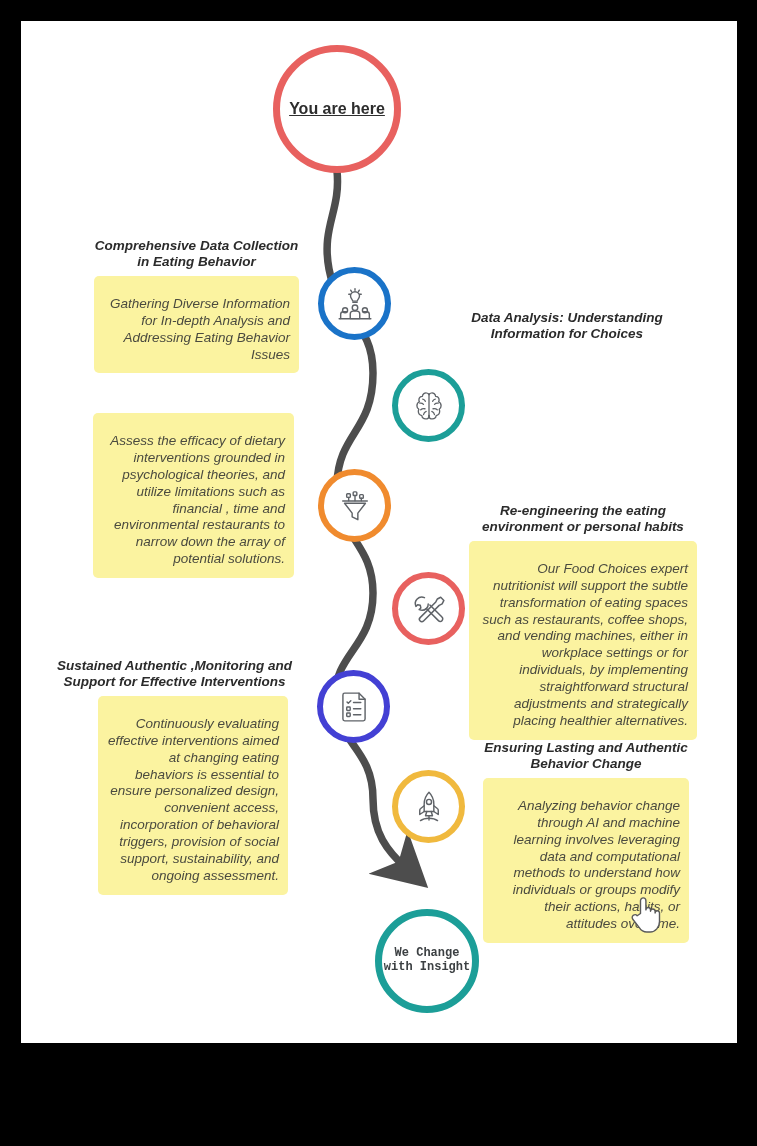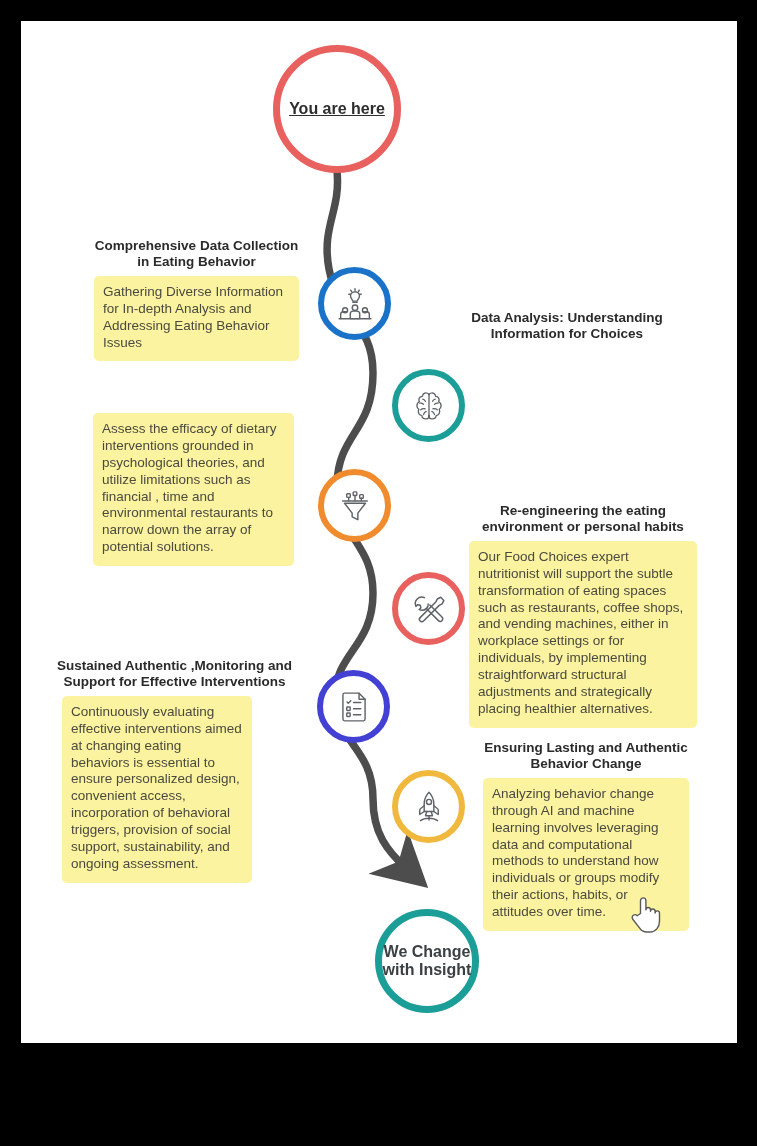--- a/index.html
+++ b/index.html
@@ -72,58 +72,59 @@
   }
 
   #end-node {
     left: 354px;
     top: 888px;
     width: 104px;
     height: 104px;
     border: 7px solid #1c9e98;
   }
   #end-node .milestone-label {
-    font-size: 16px;
+    font-size: 12px;
     font-weight: bold;
     color: #3c4043;
+    font-family: Liberation Mono, monospace;
   }
 
   
   .step-icon {
     position: absolute;
     width: 73px;
     height: 73px;
     border-radius: 50%;
     background: #ffffff;
     box-sizing: border-box;
     display: flex;
     align-items: center;
     justify-content: center;
   }
   .step-icon svg { display: block; }
 
   
-  .step-block { position: absolute; }
+  .step-block { position: absolute; font-style: italic; }
   .step-title {
     text-align: center;
     font-size: 13.5px;
     font-weight: bold;
     color: #2b2b2b;
     line-height: 1.22;
     margin-bottom: 5px;
     white-space: pre-line;
   }
   .step-body {
     background: #fbf3a0;
     border-radius: 5px;
-    text-align: left;
+    text-align: right;
     font-size: 13.5px;
     color: #4a4a3f;
     line-height: 1.25;
-    padding: 8px 9px 10px 9px;
+    padding: 20px 9px 10px 9px;
     box-sizing: border-box;
   }
 
   
   #cursor {
     position: absolute;
     left: 608px;
     top: 872px;
     width: 34px;
     height: 42px;
@@ -232,21 +233,21 @@
           <path d="M15.2 17.6l1.6 1.7 3.2-3.3"></path>
           <rect x="14.8" y="24" width="4.4" height="4.4" rx="0.8"></rect>
           <rect x="14.8" y="31.6" width="4.4" height="4.4" rx="0.8"></rect>
           <path d="M23.4 18.4h9.2M23.4 26.2h9.2M23.4 33.8h9.2"></path>
         </g>
       </svg>
     </div>
     <div class="step-block" style="left:30px; top:637px; width:247px;">
       <div class="step-title">Sustained Authentic ,Monitoring and
 Support for Effective Interventions</div>
-      <div class="step-body" style="margin-left:11px; width:190px;">Continuously evaluating effective interventions aimed at changing eating behaviors is essential to ensure personalized design, convenient access, incorporation of behavioral triggers, provision of social support, sustainability, and ongoing assessment.</div>
+      <div class="step-body" style="margin-left:47px; width:190px;">Continuously evaluating effective interventions aimed at changing eating behaviors is essential to ensure personalized design, convenient access, incorporation of behavioral triggers, provision of social support, sustainability, and ongoing assessment.</div>
     </div>
 
     <div class="step-icon" style="left:371px; top:749px; border:6px solid #f0b93e;">
       <svg width="38" height="38" viewBox="0 0 48 48">
         <g fill="none" stroke="#5f6368" stroke-width="1.8" stroke-linecap="round" stroke-linejoin="round">
           <path d="M24 5.5c3.9 4 6.1 9.4 6.1 15v9.2H17.9v-9.2c0-5.6 2.2-11 6.1-15z"></path>
           <circle cx="24" cy="17.6" r="3.2"></circle>
           <path d="M17.9 22.4l-4.4 3.5c-.8.6-1.2 1.6-1.2 2.6v5l5.6-3.8"></path>
           <path d="M30.1 22.4l4.4 3.5c.8.6 1.2 1.6 1.2 2.6v5l-5.6-3.8"></path>
           <path d="M21.2 29.7l-1.6 5.4h8.8l-1.6-5.4"></path>

